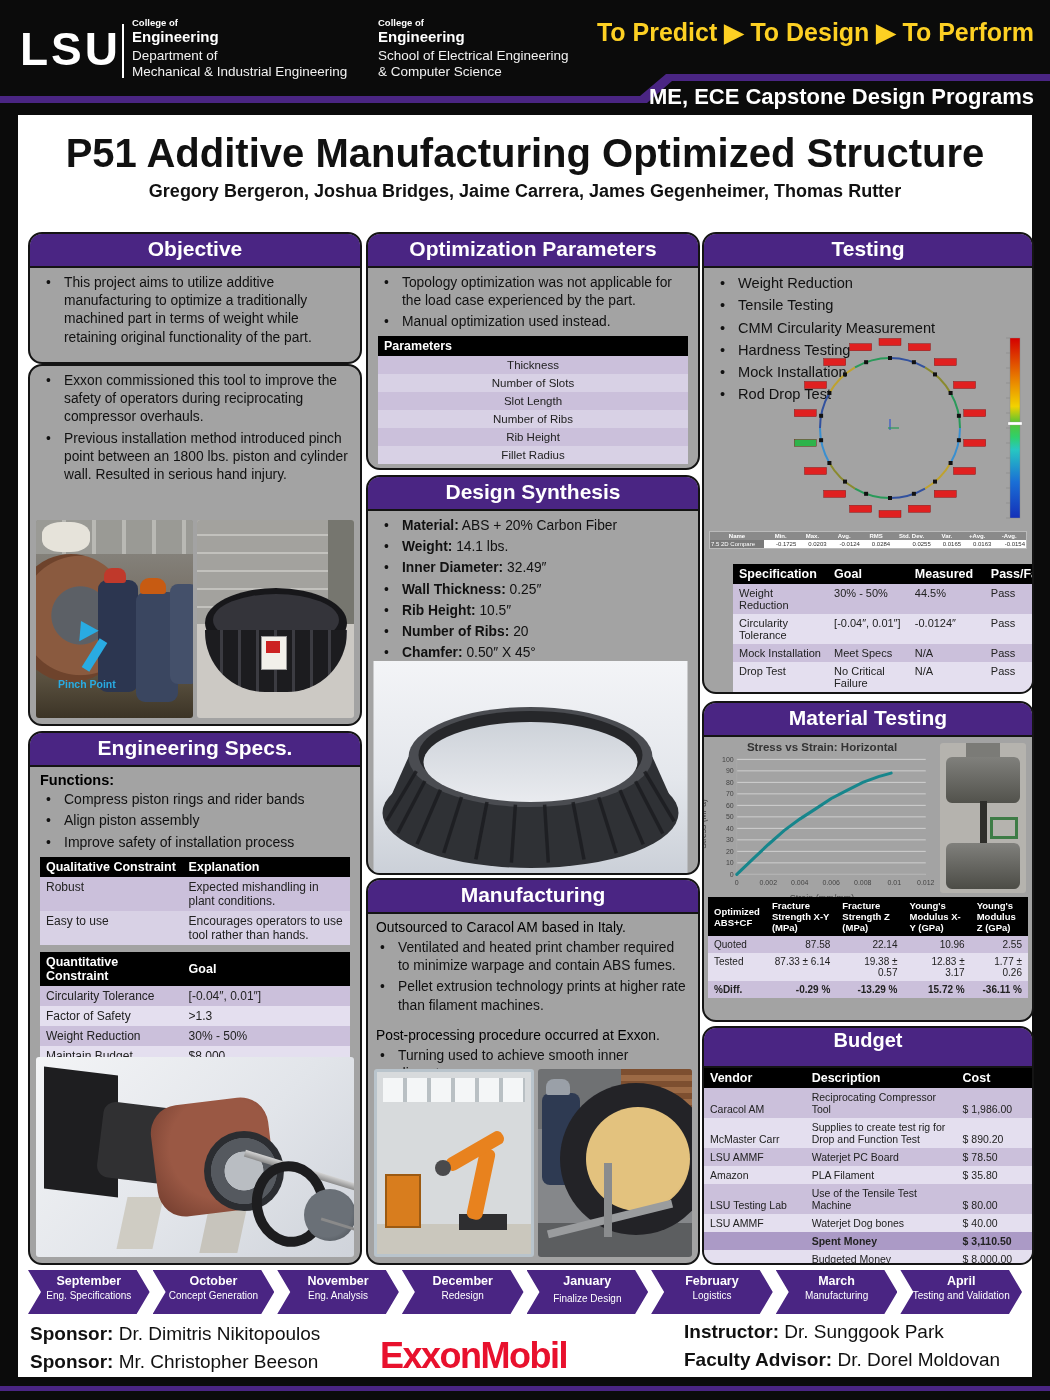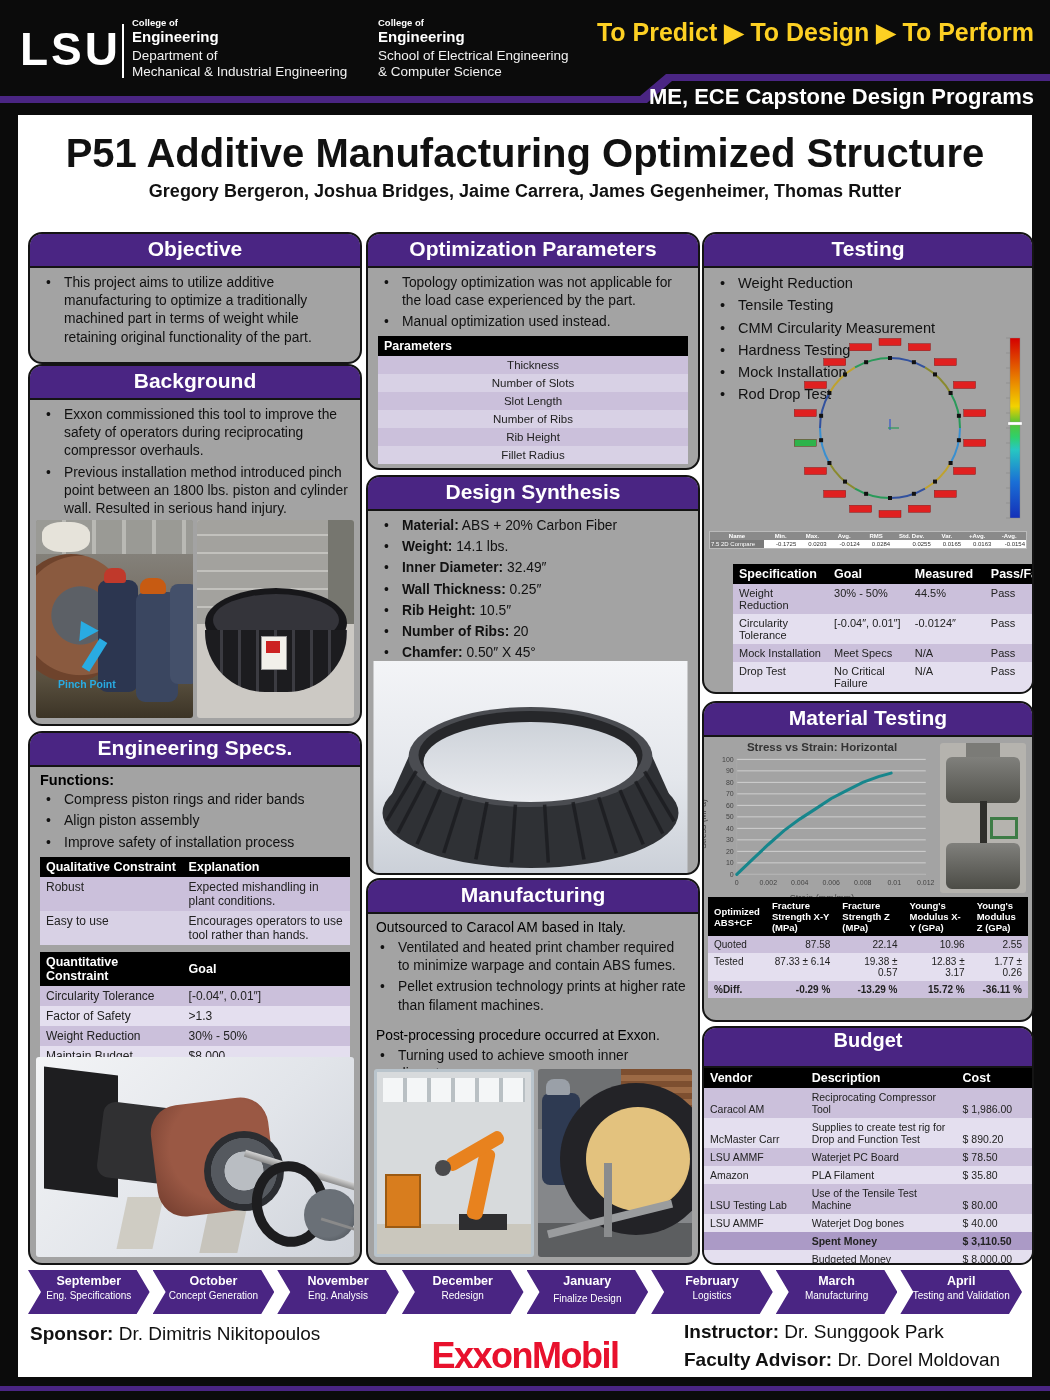--- a/index.html
+++ b/index.html
@@ -42,21 +42,21 @@
   
   .ph{position:relative;overflow:hidden;border-radius:3px;}
   .abs{position:absolute;}
   
   .tline{position:absolute;left:10px;top:1155px;width:994px;height:44px;display:flex;gap:3px;}
   .chev{flex:1;background:#4A2583;color:#fff;text-align:center;padding-top:4px;clip-path:polygon(0 0,calc(100% - 13px) 0,100% 50%,calc(100% - 13px) 100%,0 100%,13px 50%);}
   .chev .mo{font-size:12.5px;font-weight:bold;}
   .chev .phz{font-size:10px;margin-top:2px;}
   
   .foot-line{position:absolute;font-size:19px;color:#111;}
-  .exxon{position:absolute;left:362px;top:1220px;width:290px;text-align:center;font-size:36px;font-weight:800;color:#E8112D;letter-spacing:-1.5px;}
+  .exxon{position:absolute;left:362px;top:1220px;width:290px;text-align:left;font-size:36px;font-weight:800;color:#E8112D;letter-spacing:-1.5px;}
   .bottom-bar{position:absolute;left:0;top:1377px;width:1050px;height:23px;background:#0b0b0b;}
   .bottom-line{position:absolute;left:0;top:9px;width:1050px;height:5px;background:#4A2583;}
   .lbl{font-weight:bold;}
 </style>
 </head>
 <body>
 
 <div class="poster">
 
   <div class="hdr">
@@ -86,21 +86,20 @@
     <div class="pauthors">Gregory Bergeron, Joshua Bridges, Jaime Carrera, James Gegenheimer, Thomas Rutter</div>
 
     <div class="card" style="left:10px;top:117px;width:330px;height:128px;">
       <div class="card-h">Objective</div>
       <ul class="bul">
         <li>This project aims to utilize additive manufacturing to optimize a traditionally machined part in terms of weight while retaining original functionality of the part.</li>
       </ul>
     </div>
 
     <div class="card" style="left:10px;top:249px;width:330px;height:358px;">
-      <div class="card-h">Background</div>
       <ul class="bul">
         <li>Exxon commissioned this tool to improve the safety of operators during reciprocating compressor overhauls.</li>
         <li>Previous installation method introduced pinch point between an 1800 lbs. piston and cylinder wall. Resulted in serious hand injury.</li>
       </ul>
       <div style="position:absolute;left:6px;right:6px;bottom:6px;height:198px;display:flex;gap:4px;">
 
         <div class="ph" style="flex:1;background:linear-gradient(180deg,#8d8d88 0%,#756d63 45%,#59503f 80%,#3c3426 100%);">
           <div class="abs" style="left:0;top:0;right:0;height:34px;background:repeating-linear-gradient(90deg,#9a9a95 0 26px,#b9b9b4 26px 30px);"></div>
           <div class="abs" style="left:-24px;top:34px;width:118px;height:128px;border-radius:50%;background:radial-gradient(circle at 58% 48%,#5c6066 0 30%,#8a5a3f 31% 62%,#6e432c 63% 100%);"></div>
           <div class="abs" style="left:6px;top:2px;width:48px;height:30px;border-radius:40%;background:#e6e3da;"></div>
@@ -630,20 +629,21 @@
           <div class="mo">March</div>
           <div class="phz">Manufacturing</div>
         </div>
       <div class="chev">
           <div class="mo">April</div>
           <div class="phz">Testing and Validation</div>
         </div>
     </div>
 
     <div class="foot-line" style="left:12px;top:1208px;"><span class="lbl">Sponsor:</span> <span>Dr. Dimitris Nikitopoulos</span></div>
+    <div class="foot-line" style="left:12px;top:1236px;"><span class="lbl">Sponsor:</span> <span>Mr. Christopher Beeson</span></div>
     <div class="exxon">ExxonMobil</div>
     <div class="foot-line" style="left:666px;top:1206px;"><span class="lbl">Instructor:</span> <span>Dr. Sunggook Park</span></div>
     <div class="foot-line" style="left:666px;top:1234px;"><span class="lbl">Faculty Advisor:</span> <span>Dr. Dorel Moldovan</span></div>
   </div>
 
   <div class="bottom-bar">
       <div class="bottom-line"></div>
     </div>
 </div>
 

